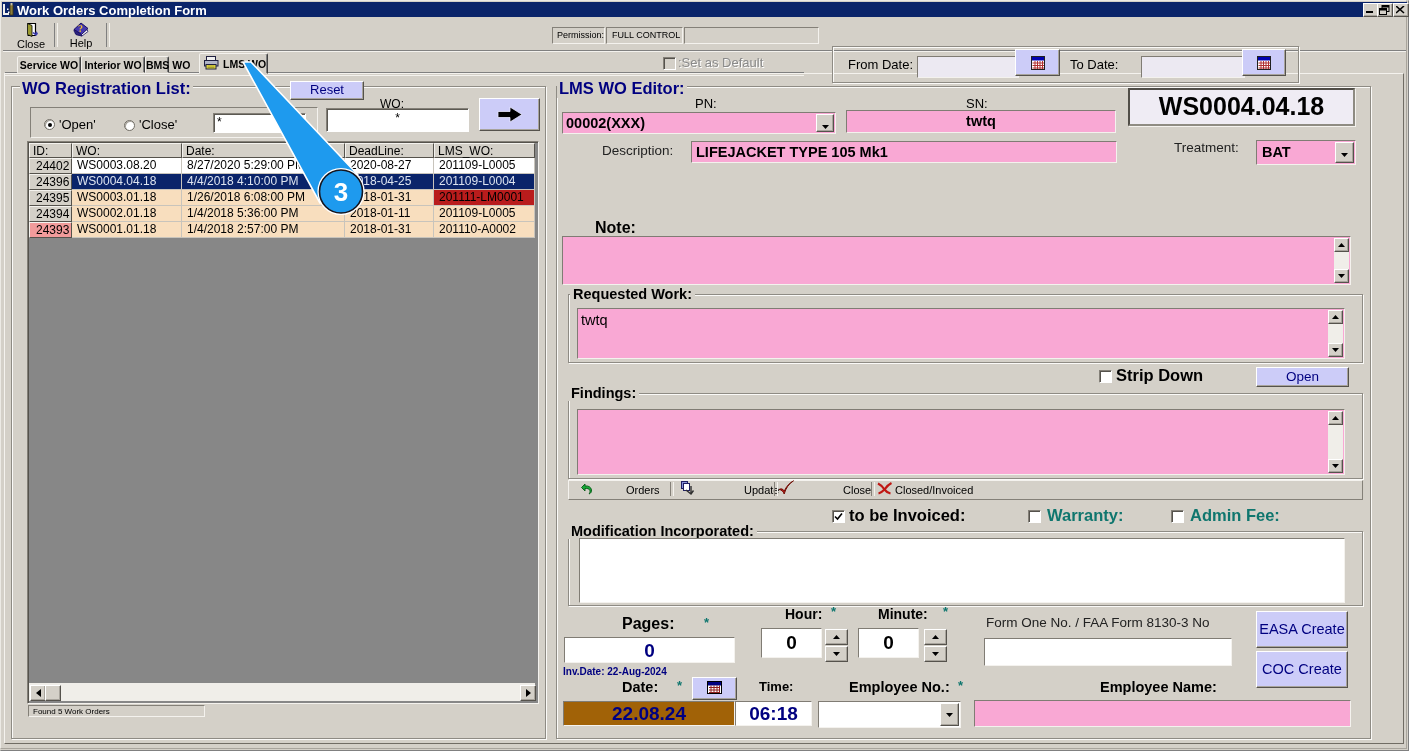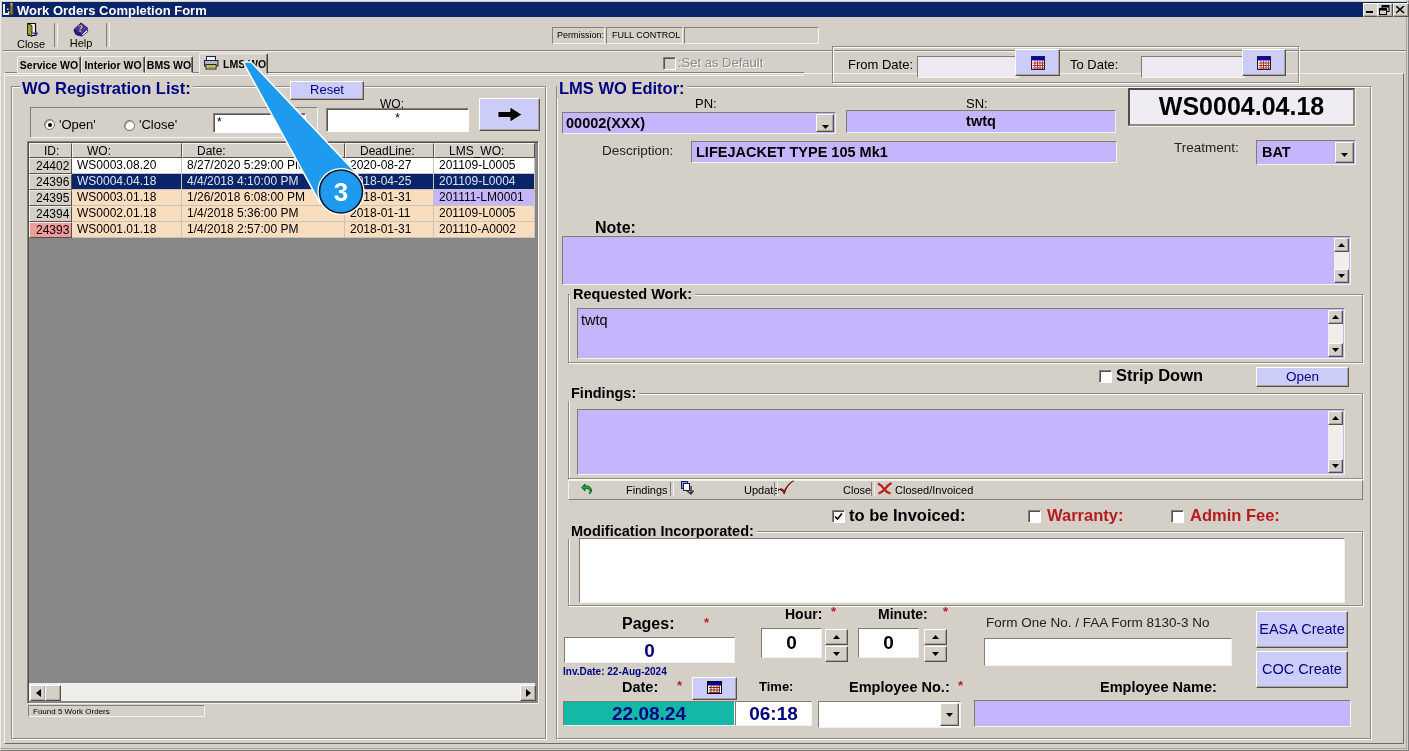--- a/index.html
+++ b/index.html
@@ -6,23 +6,23 @@
   body{width:1409px;height:751px;position:relative;overflow:hidden;
        font-family:"Liberation Sans",sans-serif;background:#D4D0C8;}
   .abs{position:absolute;}
   .sunken{border:1px solid;border-color:#848078 #fff #fff #848078;
           box-shadow:inset 1px 1px 0 #5c5952;}
   .sunken2{border:1px solid;border-color:#807c74 #f4f2ee #f4f2ee #807c74;}
   .raised{border:1px solid;border-color:#fff #55524c #55524c #fff;
           box-shadow:inset -1px -1px 0 #a8a49c;}
   .btn{background:#ccccf8;color:#000080;text-align:center;}
   .groove{border:1px solid #8e8b84;box-shadow:1px 1px 0 #fbfaf8, inset 1px 1px 0 #fbfaf8;}
-  .field{background:#c4b5fd;}
+  .field{background:#f9a8d4;}
   .lbl{white-space:nowrap;}
-  .red{color:#b91c1c;}
+  .red{color:#0f766e;}
   .navy{color:#000080;}
   .ck{width:11px;height:11px;background:#fff;border:1px solid;
       border-color:#848078 #fff #fff #848078;box-shadow:inset 1px 1px 0 #55524c;}
 </style>
 </head>
 <body>
 
 <div class="abs" style="left:0;top:0;width:1409px;height:751px;border:1px solid #d8d5ce;border-right-color:#808080;border-bottom-color:#808080;box-sizing:border-box;"></div>
 <div class="abs" style="left:1;top:1;width:1407px;height:749px;border:1px solid #eceae5;border-right-color:#a8a49c;border-bottom-color:#a8a49c;box-sizing:border-box;"></div>
 
@@ -80,21 +80,21 @@
 <div class="abs" style="left:606px;top:27px;width:77px;height:17px;border:1px solid;border-color:#848078 #f4f2ee #f4f2ee #848078;font-size:9px;line-height:15px;padding-left:5px;box-sizing:border-box;white-space:nowrap;overflow:hidden;">FULL CONTROL</div>
 <div class="abs" style="left:684px;top:27px;width:135px;height:17px;border:1px solid;border-color:#848078 #f4f2ee #f4f2ee #848078;box-sizing:border-box;"></div>
 
 <div class="abs ck" style="left:663px;top:57px;background:#d4d0c8;"></div>
 <div class="abs lbl" style="left:678px;top:55px;font-size:13px;color:#8a8a8a;text-shadow:1px 1px 0 #fff;">:Set as Default</div>
 <div class="abs" style="left:5px;top:72px;width:799px;height:2px;border-top:1px solid #808080;border-bottom:1px solid #f4f2ee;"></div>
 
 <div class="abs" style="left:4px;top:73px;width:1400px;height:671px;border:1px solid;border-color:#f4f2ee #706c64 #706c64 #f4f2ee;box-sizing:border-box;"></div>
 <div class="abs" style="left:17px;top:56px;width:64px;height:17px;background:#D4D0C8;border:1px solid;border-color:#f4f2ee #404040 transparent #f4f2ee;box-shadow:inset -1px 0 0 #808080;border-radius:2px 2px 0 0;font-weight:bold;font-size:10.5px;text-align:center;line-height:16px;white-space:nowrap;box-sizing:border-box;">Service WO</div>
 <div class="abs" style="left:81px;top:56px;width:64px;height:17px;background:#D4D0C8;border:1px solid;border-color:#f4f2ee #404040 transparent #f4f2ee;box-shadow:inset -1px 0 0 #808080;border-radius:2px 2px 0 0;font-weight:bold;font-size:10.5px;text-align:center;line-height:16px;white-space:nowrap;box-sizing:border-box;">Interior WO</div>
-<div class="abs" style="left:145px;top:56px;width:48px;height:17px;background:#D4D0C8;border:1px solid;border-color:#f4f2ee #404040 transparent #f4f2ee;box-shadow:inset -1px 0 0 #808080;border-radius:2px 2px 0 0;font-weight:bold;font-size:10.5px;text-align:center;line-height:16px;white-space:nowrap;box-sizing:border-box;">BMS WO</div>
+<div class="abs" style="left:145px;top:56px;width:24px;height:17px;background:#D4D0C8;border:1px solid;border-color:#f4f2ee #404040 transparent #f4f2ee;box-shadow:inset -1px 0 0 #808080;border-radius:2px 2px 0 0;font-weight:bold;font-size:10.5px;text-align:center;line-height:16px;white-space:nowrap;box-sizing:border-box;">BMS WO</div>
 <div class="abs" style="left:199px;top:53px;width:69px;height:21px;background:#D4D0C8;border:1px solid;border-color:#f4f2ee #404040 transparent #f4f2ee;box-shadow:inset -1px 0 0 #808080;border-radius:2px 2px 0 0;font-weight:bold;font-size:10.5px;line-height:20px;padding-left:23px;box-sizing:border-box;white-space:nowrap;">LMS WO</div>
 <svg class="abs" style="left:204px;top:55px;" width="16" height="15">
   <rect x="2.5" y="1.5" width="9" height="5" fill="#f0f0f0" stroke="#202040"></rect>
   <rect x="0.5" y="5.5" width="13.5" height="5.5" fill="#b0b4c8" stroke="#202040"></rect>
   <rect x="2" y="9.5" width="10" height="4.5" fill="#e8e048" stroke="#202040"></rect>
   <path d="M3.5 11 H10.5 M3.5 12.5 H10.5" stroke="#888020" stroke-width="0.7"></path>
 </svg>
 
 <div class="abs groove" style="left:832px;top:46px;width:465px;height:35px;"></div>
 <div class="abs lbl" style="left:848px;top:57px;font-size:13px;">From Date:</div>
@@ -138,21 +138,21 @@
 <div class="abs raised btn" style="left:479px;top:98px;width:59px;height:31px;display:flex;align-items:center;justify-content:center;">
   <svg width="26" height="17">
       <path d="M1 5.5 L13 5.5 L13 1 L25 8.5 L13 16 L13 11.5 L1 11.5 Z" fill="#000" stroke="#e8e8ff" stroke-width="0.8"></path>
     </svg>
 </div>
 
 <div class="abs" style="left:27px;top:141px;width:510px;height:561px;border:1px solid;border-color:#848078 #f4f2ee #f4f2ee #848078;background:#878787;box-shadow:inset 1px 1px 0 #55524c;"></div>
 <style>
   .hd{position:absolute;height:15px;background:#d4d0c8;border:1px solid;
       border-color:#f4f2ee #55524c #55524c #f4f2ee;font-size:12px;line-height:14px;
-      padding-left:14px;box-sizing:border-box;color:#000;}
+      padding-left:3px;box-sizing:border-box;color:#000;}
   .cell{position:absolute;height:16px;font-size:12px;line-height:15px;padding-left:5px;
         box-sizing:border-box;border-right:1px solid #c8c4bc;border-bottom:1px solid #c8c4bc;
         overflow:hidden;white-space:nowrap;}
   .idc{position:absolute;height:16px;background:#d4d0c8;border:1px solid;
        border-color:#f4f2ee #55524c #55524c #f4f2ee;font-size:12px;line-height:14px;
        padding-left:6px;box-sizing:border-box;width:43px;}
 </style>
 <div id="grid" class="abs" style="left:29px;top:143px;width:506px;height:95px;background:#fff;">
 
   <div class="hd" style="left:0;top:0;width:43px;">ID:</div>
@@ -170,21 +170,21 @@
   <div class="idc" style="left:0;top:31px;">24396</div>
   <div class="cell" style="left:43px;top:31px;width:110px;background:#0A246A;color:#dde4f0;">WS0004.04.18</div>
   <div class="cell" style="left:153px;top:31px;width:163px;background:#0A246A;color:#dde4f0;">4/4/2018 4:10:00 PM</div>
   <div class="cell" style="left:316px;top:31px;width:89px;background:#0A246A;color:#dde4f0;">2018-04-25</div>
   <div class="cell" style="left:405px;top:31px;width:101px;background:#0A246A;color:#dde4f0;">201109-L0004</div>
 
   <div class="idc" style="left:0;top:47px;">24395</div>
   <div class="cell" style="left:43px;top:47px;width:110px;background:#f8debe;">WS0003.01.18</div>
   <div class="cell" style="left:153px;top:47px;width:163px;background:#f8debe;">1/26/2018 6:08:00 PM</div>
   <div class="cell" style="left:316px;top:47px;width:89px;background:#f8debe;">2018-01-31</div>
-  <div class="cell" style="left:405px;top:47px;width:101px;background:#c4b5fd;">201111-LM0001</div>
+  <div class="cell" style="left:405px;top:47px;width:101px;background:#b91c1c;">201111-LM0001</div>
 
   <div class="idc" style="left:0;top:63px;">24394</div>
   <div class="cell" style="left:43px;top:63px;width:110px;background:#f8debe;">WS0002.01.18</div>
   <div class="cell" style="left:153px;top:63px;width:163px;background:#f8debe;">1/4/2018 5:36:00 PM</div>
   <div class="cell" style="left:316px;top:63px;width:89px;background:#f8debe;">2018-01-11</div>
   <div class="cell" style="left:405px;top:63px;width:101px;background:#f8debe;">201109-L0005</div>
 
   <div class="idc" style="left:0;top:79px;background:#f29b9b;">24393</div>
   <div class="cell" style="left:43px;top:79px;width:110px;background:#f8debe;">WS0001.01.18</div>
   <div class="cell" style="left:153px;top:79px;width:163px;background:#f8debe;">1/4/2018 2:57:00 PM</div>
@@ -297,21 +297,21 @@
           <path d="M0 0 L7 0 L3.5 4 Z" fill="#000"></path>
         </svg>
       </div>
   </div>
 </div>
 
 <div class="abs" style="left:568px;top:480px;width:793px;height:18px;border:1px solid;border-color:#f4f2ee #848078 #848078 #f4f2ee;background:#d4d0c8;"></div>
 <svg class="abs" style="left:578px;top:482px;" width="16" height="13">
   <path d="M3.5 5.5 L7 2 L7 4 C10.5 3.5 13 5 13.5 8 C13.8 10 12.5 11.5 11 12 C12 10.8 12.3 9.5 11.8 8.2 C11.2 6.8 9.5 6.2 7 6.5 L7 9 Z" fill="#18a838" stroke="#045a14" stroke-width="0.9"></path>
 </svg>
-<div class="abs lbl" style="left:626px;top:484px;font-size:11px;">Findings</div>
+<div class="abs lbl" style="left:626px;top:484px;font-size:11px;">Orders</div>
 <div class="abs" style="left:670px;top:482px;width:2px;height:14px;border-left:1px solid #848078;border-right:1px solid #f4f2ee;"></div>
 <svg class="abs" style="left:681px;top:481px;" width="14" height="14">
   <rect x="0.5" y="0.5" width="6" height="7" fill="#8890d8" stroke="#202060"></rect>
   <rect x="2.5" y="2.5" width="6" height="7" fill="#fff" stroke="#202060"></rect>
   <path d="M5 9 L10 13 L12.5 9.5 M10 13 L10 5" stroke="#303030" stroke-width="1.4" fill="none"></path>
 </svg>
 <div class="abs lbl" style="left:736px;top:484px;font-size:11px;padding-left:8px;">Update</div>
 <div class="abs" style="left:774px;top:482px;width:2px;height:14px;border-left:1px solid #848078;border-right:1px solid #f4f2ee;"></div>
 <svg class="abs" style="left:778px;top:480px;" width="17" height="16">
   <path d="M1 9.5 C3.5 9.8 5.2 11.2 6.2 14 C7.8 8.2 10.8 3.8 15.5 0.8 C11.5 3 8.3 6.5 6.3 11 C5 9 3.2 8.2 1 9.5 Z" fill="#c01814" stroke="#701008" stroke-width="1"></path>
@@ -378,21 +378,21 @@
 <div class="abs raised btn" style="left:692px;top:677px;width:43px;height:21px;">
   <svg width="15" height="13" style="margin-top:3px;">
     <rect x="0.5" y="0.5" width="14" height="12" fill="#fff" stroke="#000"></rect>
     <rect x="1" y="1" width="13" height="3.5" fill="#000080"></rect>
     <g stroke="#902020" stroke-width="1">
         <path d="M2 6.5 H13 M2 9 H13 M2 11.5 H13"></path>
         <path d="M4 4.5 V12 M7 4.5 V12 M10 4.5 V12 M12.5 4.5 V12"></path>
       </g>
   </svg>
 </div>
-<div class="abs sunken2" style="left:563px;top:701px;width:172px;height:25px;background:#14b8a6;text-align:center;font-size:19px;font-weight:bold;color:#000080;line-height:24px;box-sizing:border-box;">22.08.24</div>
+<div class="abs sunken2" style="left:563px;top:701px;width:172px;height:25px;background:#a16207;text-align:center;font-size:19px;font-weight:bold;color:#000080;line-height:24px;box-sizing:border-box;">22.08.24</div>
 <div class="abs lbl" style="left:759px;top:679px;font-size:13px;font-weight:bold;">Time:</div>
 <div class="abs sunken2" style="left:735px;top:701px;width:77px;height:25px;background:#fff;text-align:center;font-size:19px;font-weight:bold;color:#000080;line-height:24px;box-sizing:border-box;">06:18</div>
 <div class="abs lbl" style="left:834px;top:679px;font-size:14.5px;font-weight:bold;margin-left:15px;">Employee No.:</div>
 <div class="abs lbl red" style="left:958px;top:678px;font-size:13px;font-weight:bold;">*</div>
 <div class="abs sunken2" style="left:818px;top:701px;width:141px;height:25px;background:#fff;">
   <div class="abs raised" style="right:1px;top:1px;width:17px;height:21px;background:#d4d0c8;display:flex;align-items:center;justify-content:center;">
     <svg width="7" height="4">
         <path d="M0 0 L7 0 L3.5 4 Z" fill="#000"></path>
       </svg>
   </div>

